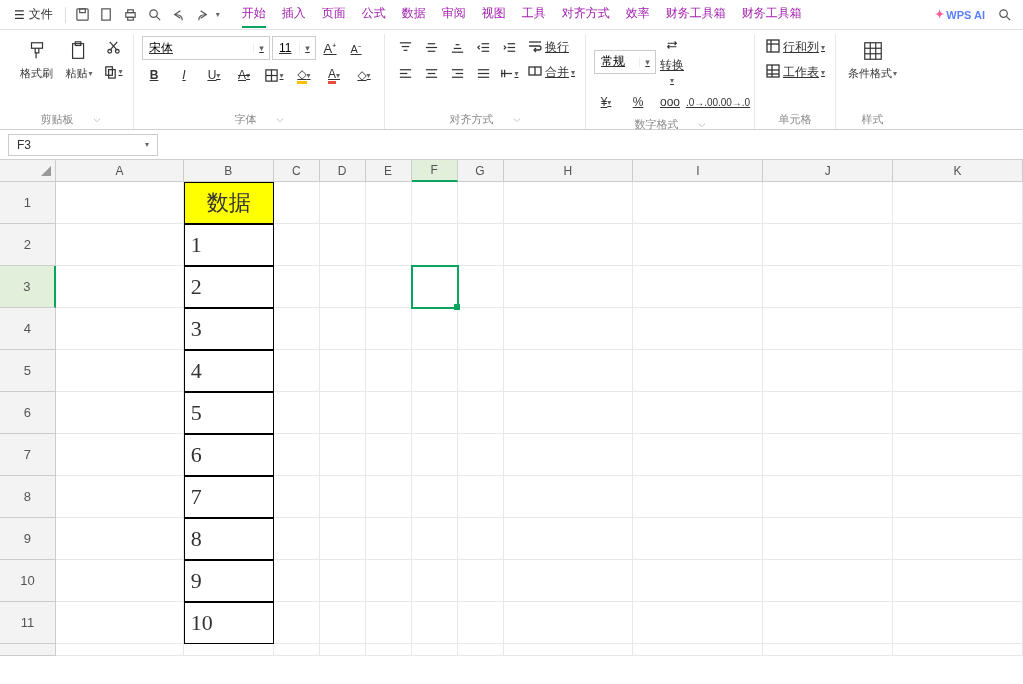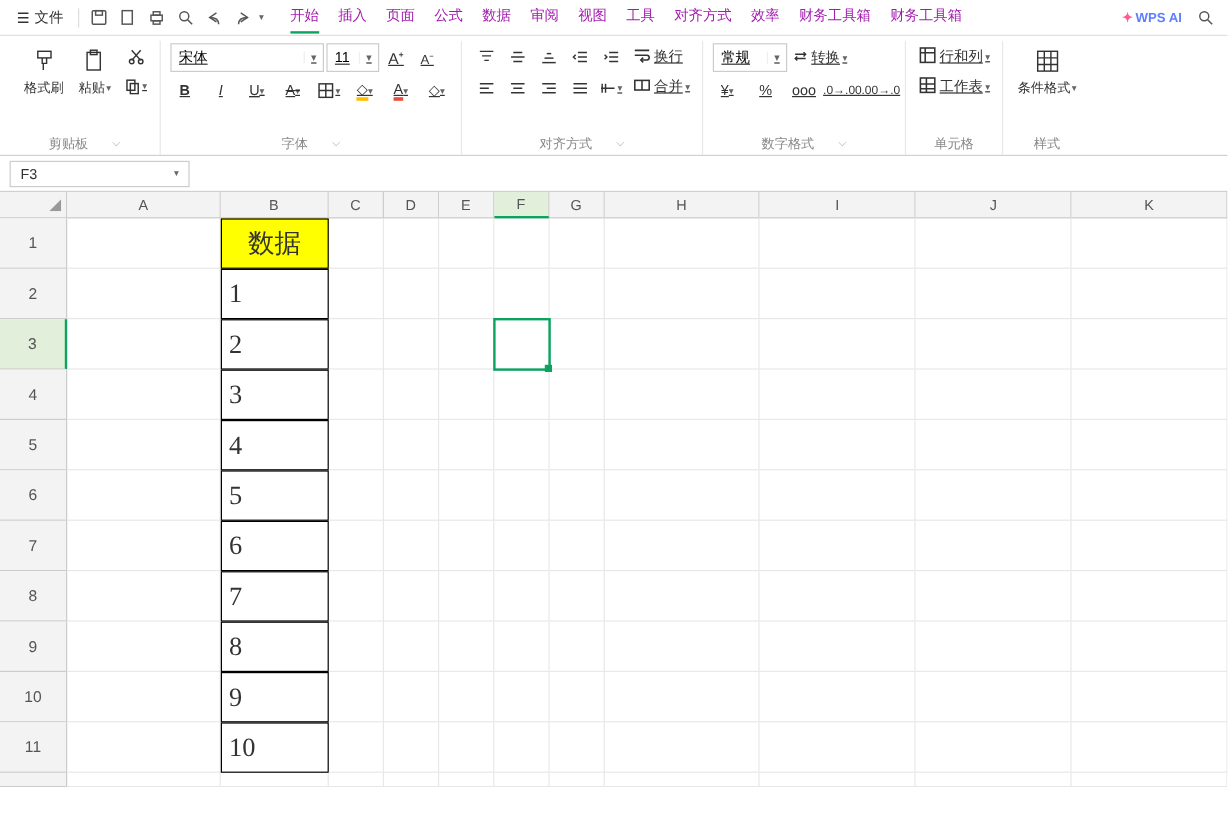--- a/index.html
+++ b/index.html
@@ -356,21 +356,21 @@
   </div>
 
   <div class="group">
     <div class="group-body">
       <div class="vcol" style="gap:4px">
         <div class="row">
           <div class="select-box">
               <input style="width: 44px;" value="常规">
               <span class="dd">▾</span>
             </div>
-          <div class="big-btn" style="flex-direction:row;min-width:auto;padding:2px">
+          <div class="big-btn" style="flex-direction:column;min-width:auto;padding:2px">
             <span><svg width="14" height="14" viewBox="0 0 16 16">
                   <path d="M3 6 h10 M11 4 l2 2 l-2 2 M13 10 h-10 M5 8 l-2 2 l2 2"></path>
                 </svg></span>
             <span>转换</span>
               <span class="arrow">▾</span>
           </div>
         </div>
         <div class="row" style="gap:8px">
           <div class="small-btn">¥<span class="arrow">▾</span></div>
           <div class="small-btn">%</div>

